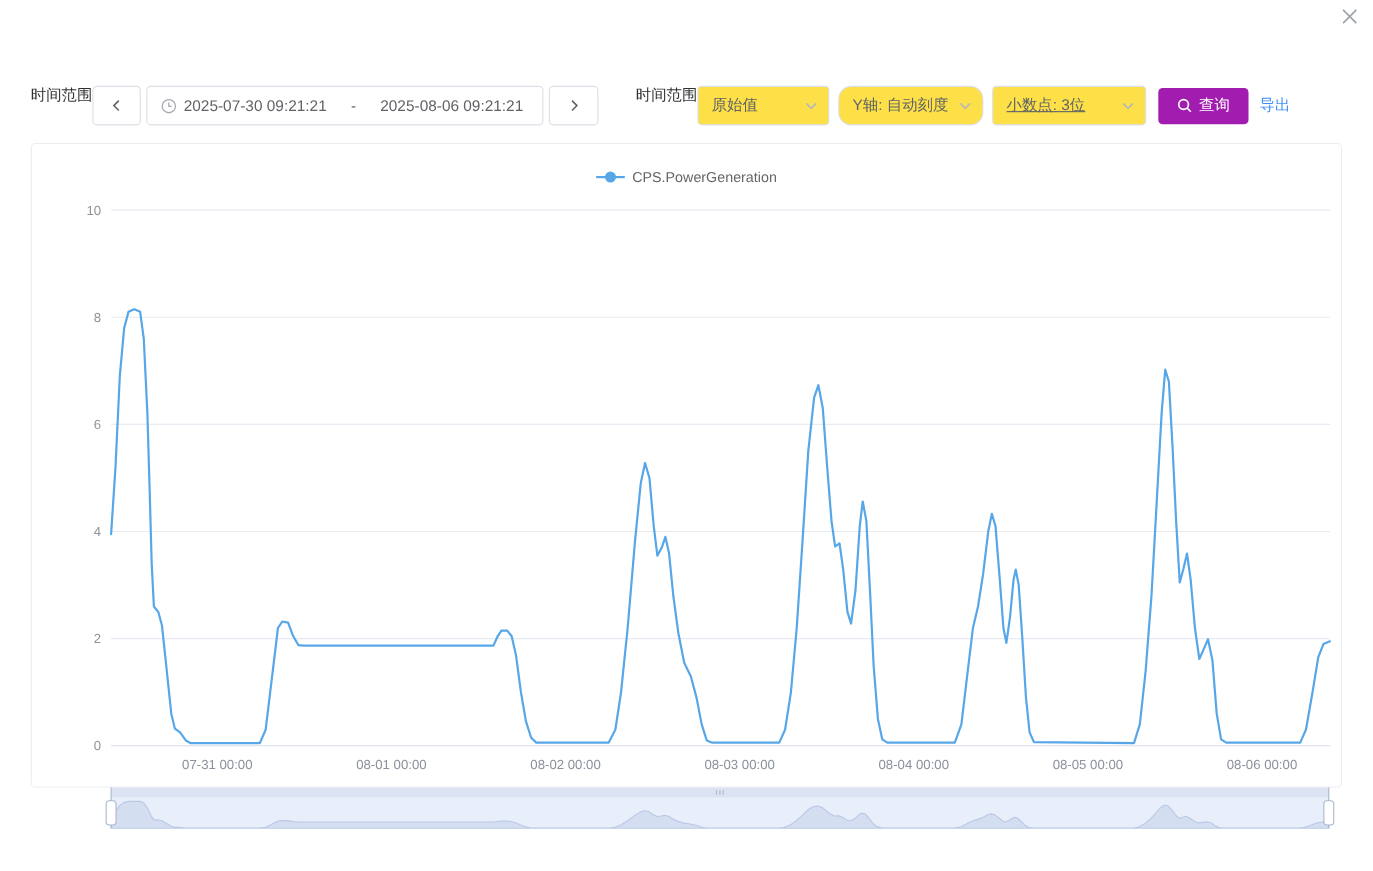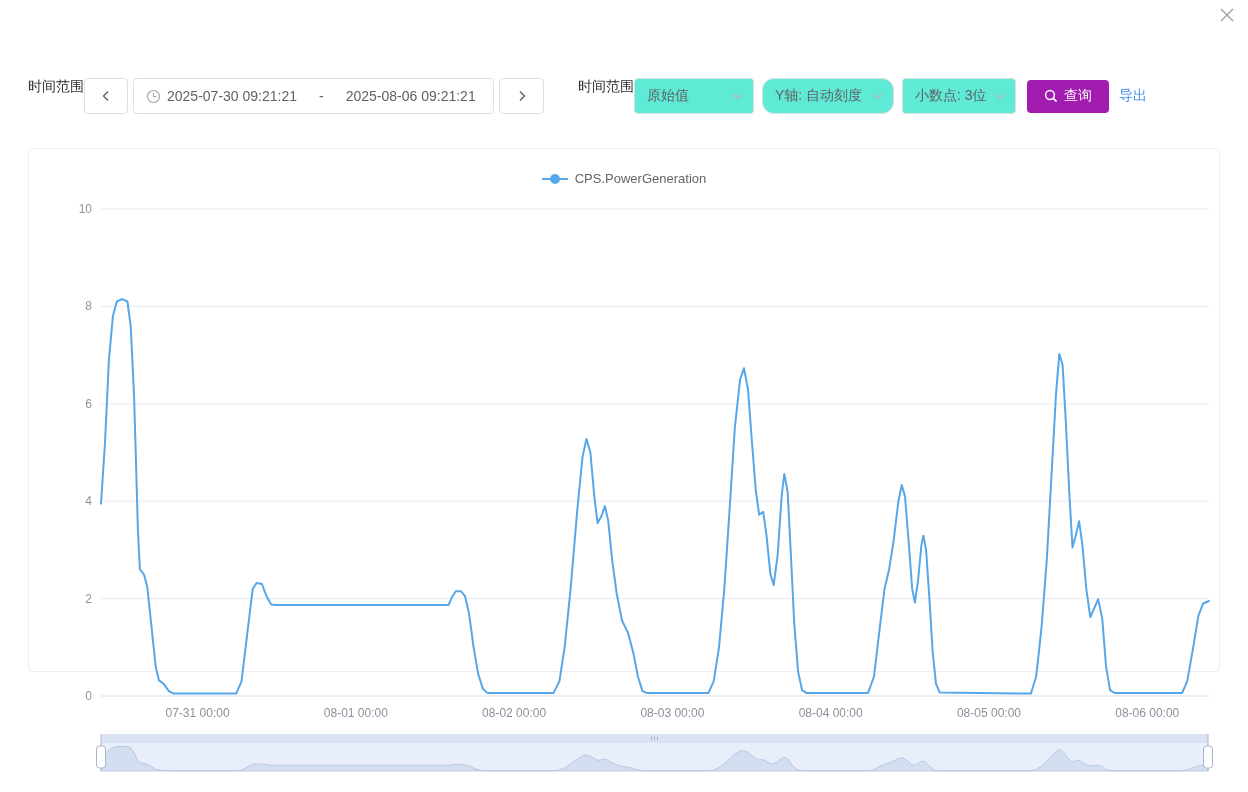--- a/index.html
+++ b/index.html
@@ -16,32 +16,32 @@
   .row { display:flex; align-items:center; }
 
   .icon-btn { width:44px; height:36px; border:1px solid #dcdfe6; border-radius:4px;
     background:#fff; display:flex; align-items:center; justify-content:center; cursor:pointer; }
   .date-box { width:361px; height:36px; border:1px solid #dcdfe6; border-radius:4px;
     margin:0 5px; display:flex; align-items:center; padding:4px 12px; background:#fff; }
   .date-box .clock { margin-right:6px; display:flex; }
   .date-text { font-size:14px; color:#606266; }
   .date-sep { font-size:14px; color:#606266; margin:0 22px; }
 
-  .select { height:36px; border:1px solid #dcdfe6; border-radius:4px; background:#5eead4;
+  .select { height:36px; border:1px solid #dcdfe6; border-radius:4px; background:#fde047;
     display:flex; align-items:center; justify-content:space-between; padding:0 10px 0 12px;
     font-size:14px; color:#606266; cursor:pointer; }
   .select + .select { margin-left:8px; }
-  .sel-1 { width:120px; } .sel-2 { width:132px; margin-left:8px;border-radius:12px; } .sel-3 { width:114px; margin-left:14px; }
+  .sel-1 { width:120px; } .sel-2 { width:132px; margin-left:8px;border-radius:12px; } .sel-3 { width:140px; margin-left:14px;text-decoration:underline; }
 
   .query-btn { margin-left:11px; height:33px; width:82px; border:none; border-radius:4px;
     color:#fff; font-size:14px; display:flex; align-items:center; justify-content:center;
     gap:6px; cursor:pointer; }
   .export-link { margin-left:10px; font-size:14px; cursor:pointer; text-decoration:none; }
 
-  .panel { position:absolute; left:28px; top:148px; width:1192px; height:524px;
+  .panel { position:absolute; left:28px; top:130px; width:1192px; height:586px;
     border:1px solid #ebedf1; border-radius:4px; background:#fff; }
   .legend { position:absolute; left:0; top:22px; width:100%; display:flex;
     align-items:center; justify-content:center; cursor:pointer; }
   .legend-marker { position:relative; width:26px; height:10px; margin-right:7px; }
   .legend-line { position:absolute; left:0; top:4px; width:26px; height:2px; background:#57a7e8; }
   .legend-dot { position:absolute; left:8px; top:0; width:10px; height:10px; border-radius:50%; background:#57a7e8; }
   .legend-text { font-size:13px; color:#666; }
   #chart-svg { position:absolute; left:0; top:0; }
 </style>
 </head>

